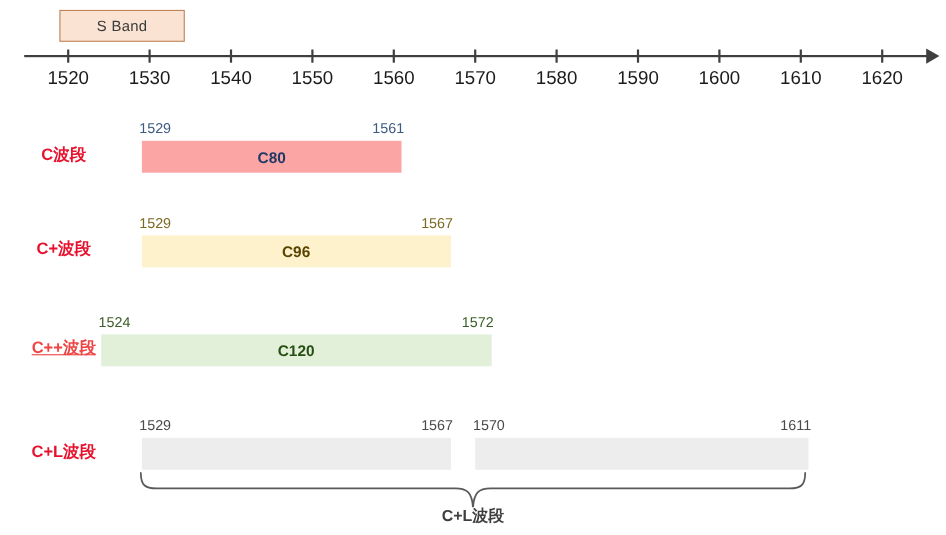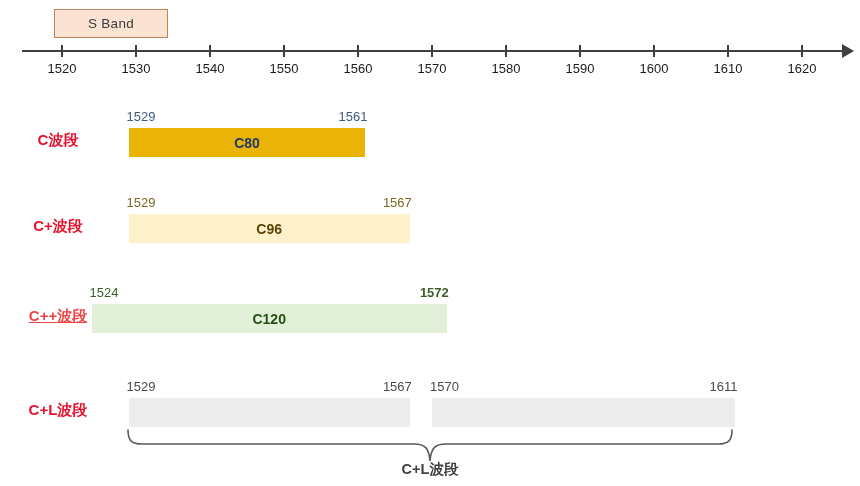--- a/index.html
+++ b/index.html
@@ -71,21 +71,21 @@
     width: 2px;
     height: 12px;
     background: #3f3f3f;
   }
   .tick-label {
     position: absolute;
     top: 61px;
     width: 60px;
     margin-left: -30px;
     text-align: center;
-    font-size: 13px;
+    font-size: 17px;
     color: #1c1c1c;
   }
 
   
   .row-label {
     position: absolute;
     left: 10px;
     width: 96px;
     text-align: center;
     font-size: 15px;
@@ -167,37 +167,37 @@
       <div class="tick" style="left: 653px;"></div>
       <div class="tick-label" style="left: 654px;">1600</div>
       <div class="tick" style="left: 727px;"></div>
       <div class="tick-label" style="left: 728px;">1610</div>
       <div class="tick" style="left: 801px;"></div>
       <div class="tick-label" style="left: 802px;">1620</div>
     </div>
 
   <div id="rows">
       <div class="row-label" style="top: 131px; color: rgb(232, 17, 45);">C波段</div>
-      <div class="bar" style="left: 128.6px; width: 236.8px; top: 128px; background: #eab308; border-color: rgb(91, 140, 192); color: rgb(31, 56, 100); align-items: center;">
+      <div class="bar" style="left: 128.6px; width: 236.8px; top: 128px; background: #fca5a5; border-color: rgb(91, 140, 192); color: rgb(31, 56, 100); align-items: center;">
         <span>C80</span>
       </div>
       <div class="endpoint left" style="left: 126.6px; top: 109px; color: rgb(61, 90, 128);">1529</div>
       <div class="endpoint right" style="left: 367.4px; top: 109px; color: rgb(61, 90, 128);">1561</div>
       <div class="row-label" style="top: 217px; color: rgb(232, 17, 45);">C+波段</div>
       <div class="bar" style="left: 128.6px; width: 281.2px; top: 214px; background: rgb(253, 242, 204); border-color: rgb(191, 162, 47); color: rgb(89, 68, 0);">
         <span>C96</span>
       </div>
       <div class="endpoint left" style="left: 126.6px; top: 195px; color: rgb(122, 106, 34);">1529</div>
       <div class="endpoint right" style="left: 411.8px; top: 195px; color: rgb(122, 106, 34);">1567</div>
       <div class="row-label" style="top: 307px; color: #ef4444; text-decoration: underline;">C++波段</div>
       <div class="bar" style="left: 91.6px; width: 355.2px; top: 304px; background: rgb(226, 239, 217); border-color: rgb(124, 163, 92); color: rgb(39, 78, 19);">
         <span>C120</span>
       </div>
       <div class="endpoint left" style="left: 89.6px; top: 285px; color: rgb(61, 94, 40);">1524</div>
-      <div class="endpoint right" style="left: 448.8px; top: 285px; color: rgb(61, 94, 40); font-weight: bold;">1572</div>
+      <div class="endpoint right" style="left: 448.8px; top: 285px; color: rgb(61, 94, 40);">1572</div>
       <div class="row-label" style="top: 401px; color: rgb(232, 17, 45);">C+L波段</div>
       <div class="bar" style="left: 128.6px; width: 281.2px; top: 398px; background: rgb(237, 237, 237); border-color: rgb(148, 148, 148); color: rgb(63, 63, 63);">
         <span></span>
       </div>
       <div class="endpoint left" style="left: 126.6px; top: 379px; color: rgb(74, 74, 74);">1529</div>
       <div class="endpoint right" style="left: 411.8px; top: 379px; color: rgb(74, 74, 74);">1567</div>
       <div class="bar" style="left: 432px; width: 303.4px; top: 398px; background: rgb(237, 237, 237); border-color: rgb(148, 148, 148); color: rgb(63, 63, 63);">
         <span></span>
       </div>
       <div class="endpoint left" style="left: 430px; top: 379px; color: rgb(74, 74, 74);">1570</div>

